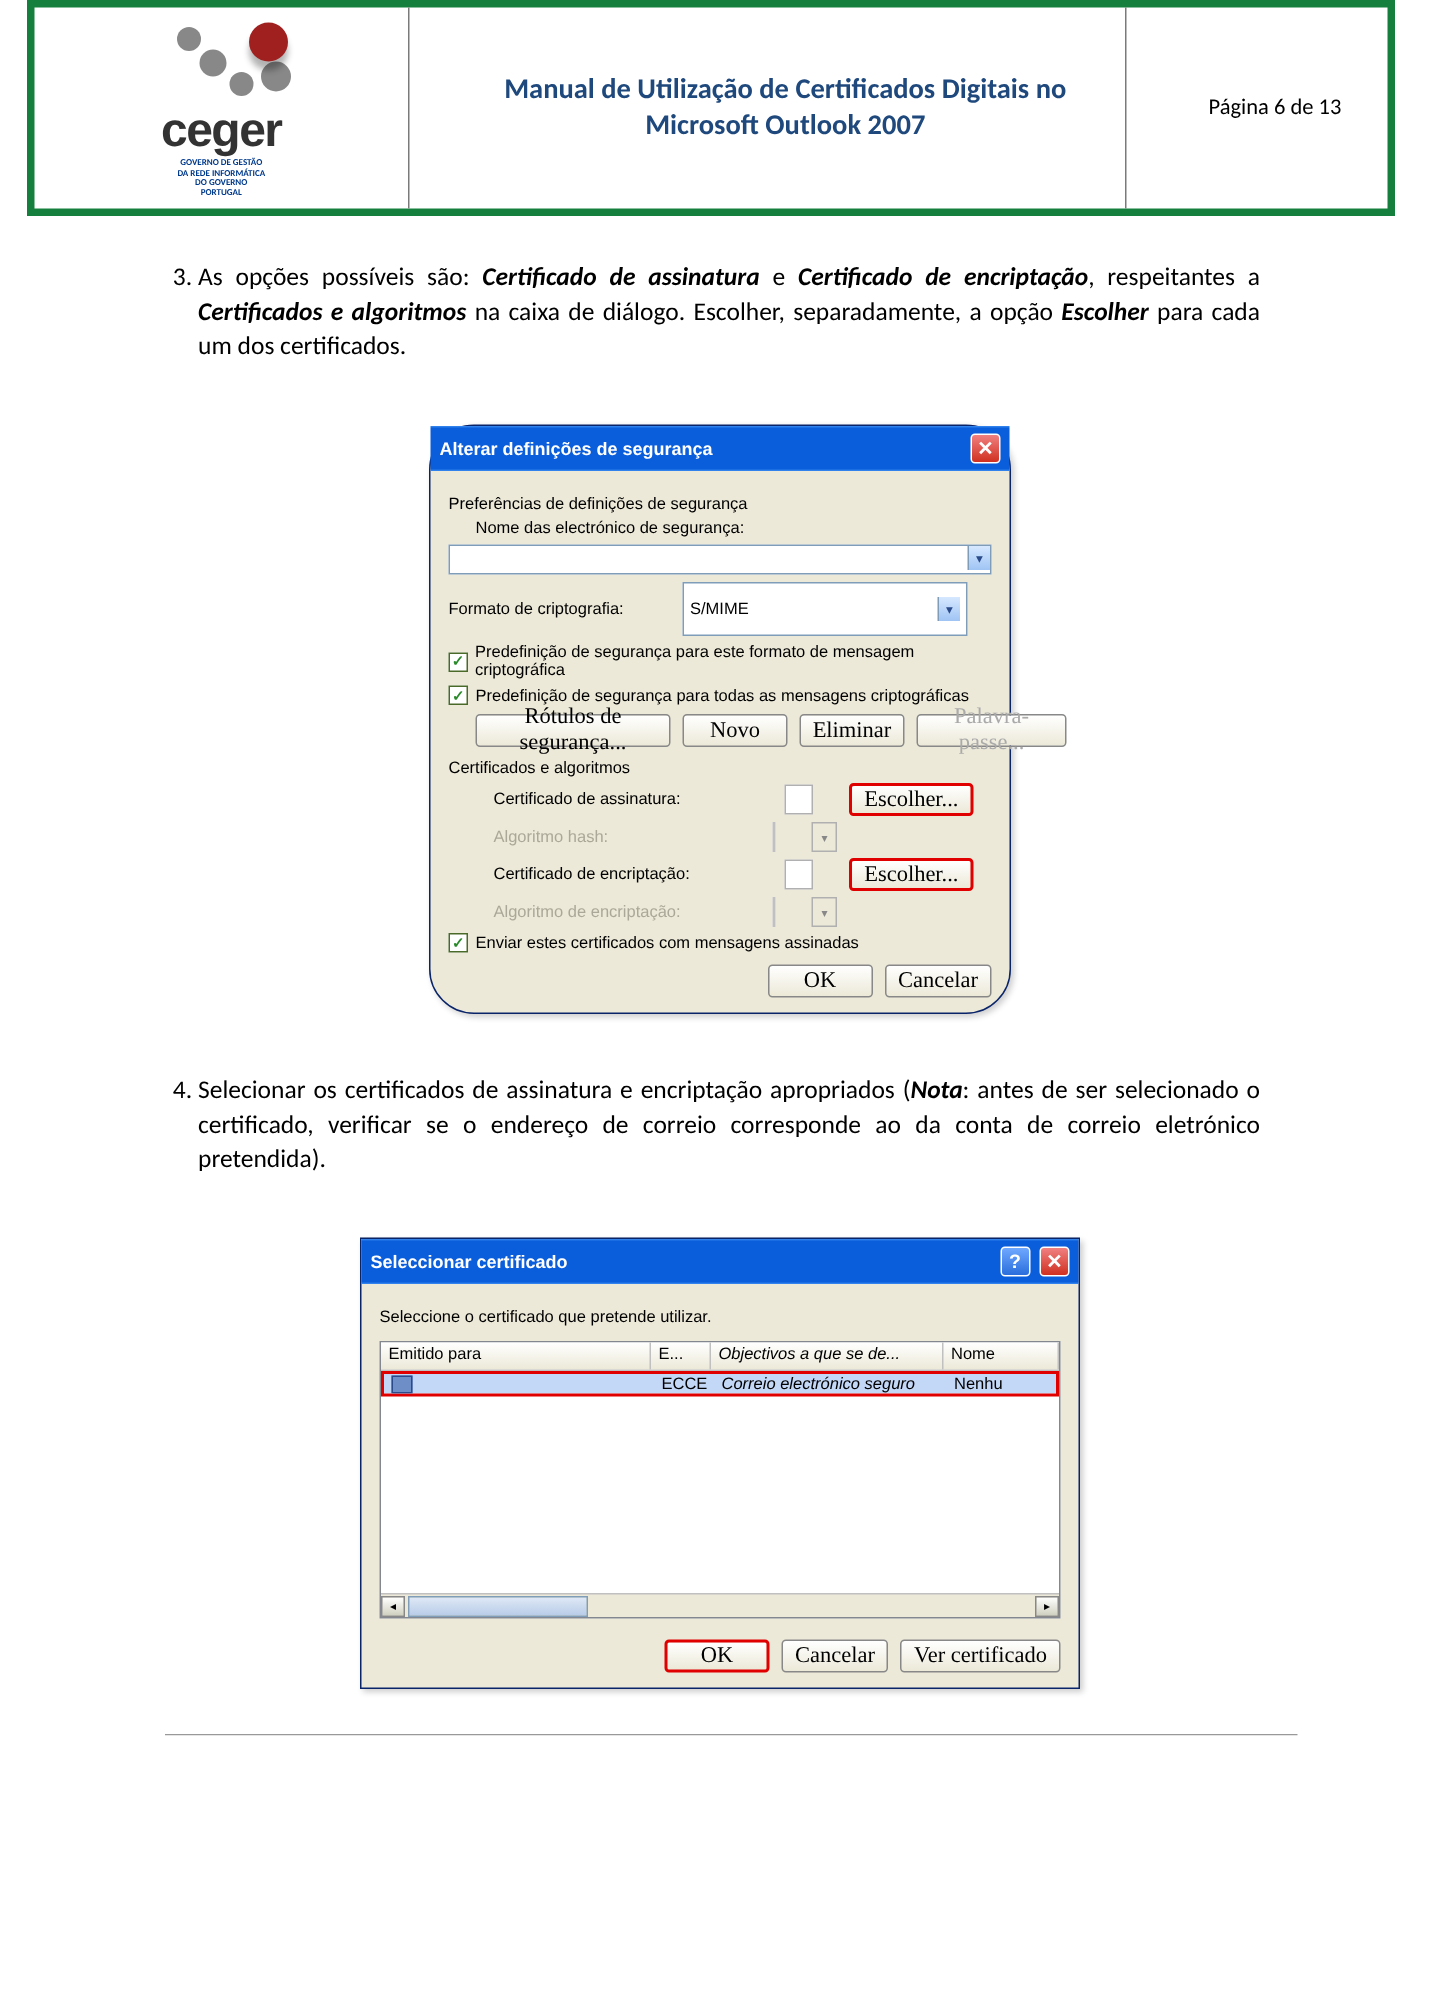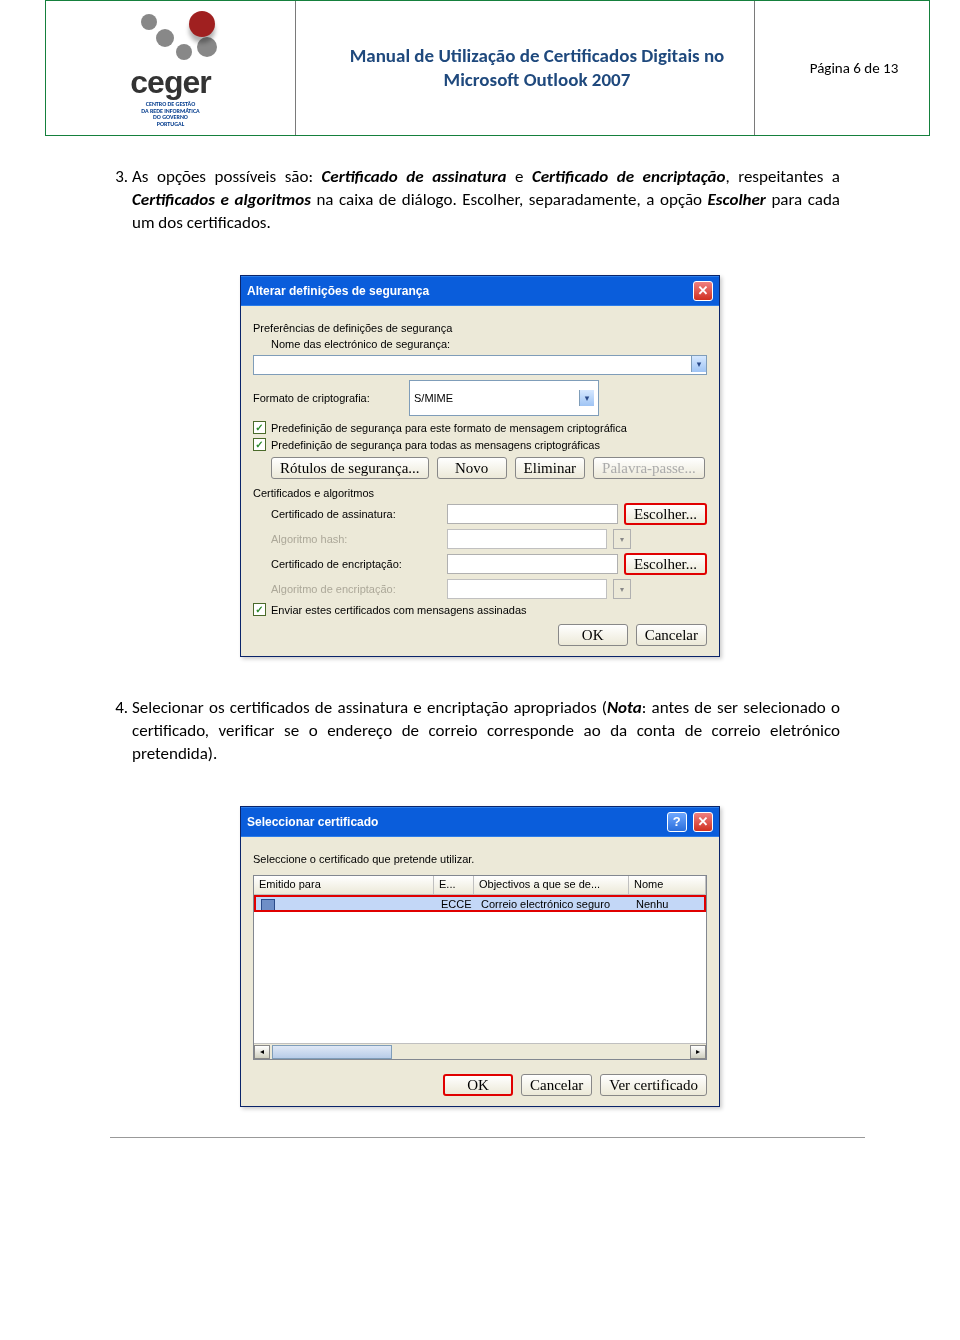--- a/index.html
+++ b/index.html
@@ -10,22 +10,22 @@
     background: #fff;
     width: 960px;
   }
   .page {
     width: 960px;
     padding: 0;
   }
   
   .hdr {
     display: flex;
-    border: 1px solid #15803d;
-    margin: 0 30px 20px 45px;
+    border: 5px solid #15803d;
+    margin: 0 30px 20px 18px;
     gap: 24px;
   }
   .hdr-cell {
     border-right: 1px solid #7a7a7a;
     display: flex;
     align-items: center;
     justify-content: center;
     padding: 8px;
   }
   .hdr-cell:last-child { border-right: none; }
@@ -56,21 +56,21 @@
   .bi { font-weight: bold; font-style: italic; }
   
   .dialog {
     margin: 10px auto 30px auto;
     font-family: Tahoma, Arial, sans-serif;
     font-size: 11px;
     background: #ece9d8;
     border: 1px solid #0a246a;
     box-shadow: 2px 2px 4px rgba(0,0,0,0.2);
   }
-  .dlg1 { width: 480px; }
+  .dlg1 { width: 388px; border-radius: 30px; }
   .titlebar {
     background: linear-gradient(to bottom, #3c8cf0 0%, #0a5ddb 5%, #0a5ddb 50%, #0a5ddb 95%, #3c8cf0 100%);
     color: #fff;
     padding: 5px 6px;
     font-weight: bold;
     font-size: 12px;
     display: flex;
     justify-content: space-between;
     align-items: center;
   }
@@ -125,21 +125,21 @@
     font-family: Tahoma;
     min-width: 70px;
     text-align: center;
     display: inline-flex;
     align-items: center;
     justify-content: center;
   }
   .btn.disabled { color: #aaa; }
   .btn-row { display: flex; gap: 8px; margin: 6px 0 8px 18px; }
   .hilite { border: 2px solid #e00000 !important; }
-  .cert-row { display: flex; align-items: center; margin: 4px 0; gap: 6px; }
+  .cert-row { display: flex; align-items: center; margin: 4px 12px; gap: 24px; }
   .cert-row .lbl { width: 170px; margin-left: 18px; }
   .cert-row .fld-input { flex: 1; border: 1px solid #b0b0b0; background: #fff; height: 20px; }
   .cert-row .dd-small {
     width: 18px; height: 20px; border: 1px solid #b0b0b0; background: #ece9d8;
     display: inline-flex; align-items: center; justify-content: center; font-size: 8px; color: #888;
   }
   .dlg-buttons { display: flex; justify-content: flex-end; gap: 8px; margin-top: 8px; }
   .disabled-label { color: #aca899; }
   
   .dlg2 { width: 480px; }
@@ -150,21 +150,21 @@
     margin-top: 10px;
     position: relative;
   }
   .lv-header {
     display: flex;
     background: linear-gradient(to bottom, #fff, #ece9d8);
     border-bottom: 1px solid #c0c0c0;
     height: 19px;
   }
   .lv-col { border-right: 1px solid #c0c0c0; padding: 2px 5px; font-size: 11px; overflow: hidden; white-space: nowrap; }
-  .c1 { width: 180px; } .c2 { width: 40px; } .c3 { width: 155px; } .c4 { flex: 1; }
+  .c1 { width: 180px; } .c2 { width: 40px; } .c3 { width: 155px; font-style: italic; } .c4 { flex: 1; }
   .lv-row {
     display: flex; height: 17px; font-size: 11px;
     border: 2px solid #e00000;
     background: linear-gradient(to right, #c3d7f7, #c3d7f7);
   }
   .lv-row .lv-cell { padding: 1px 5px; overflow: hidden; white-space: nowrap; }
   .cert-icon {
     width: 14px; height: 12px; display: inline-block;
     background: #6e8ec7; border: 1px solid #2a4a8a; margin-right: 4px;
     vertical-align: middle;
@@ -188,21 +188,21 @@
     <div class="hdr-cell logo-cell">
       <div class="logo-box">
         <div class="logo-dots">
           <div class="dot g1"></div>
           <div class="dot g2"></div>
           <div class="dot g3"></div>
           <div class="dot g4"></div>
           <div class="dot red"></div>
         </div>
         <div class="logo-word">ceger</div>
-        <div class="logo-sub">CENTRO DE GESTÃO</div>
+        <div class="logo-sub">GOVERNO DE GESTÃO</div>
         <div class="logo-sub">DA REDE INFORMÁTICA</div>
         <div class="logo-sub">DO GOVERNO</div>
         <div class="logo-sub">PORTUGAL</div>
       </div>
     </div>
     <div class="hdr-cell title-cell">Manual de Utilização de Certificados Digitais no Microsoft Outlook 2007</div>
     <div class="hdr-cell page-cell">Página 6 de 13</div>
   </div>
 
   <div class="body-text">

